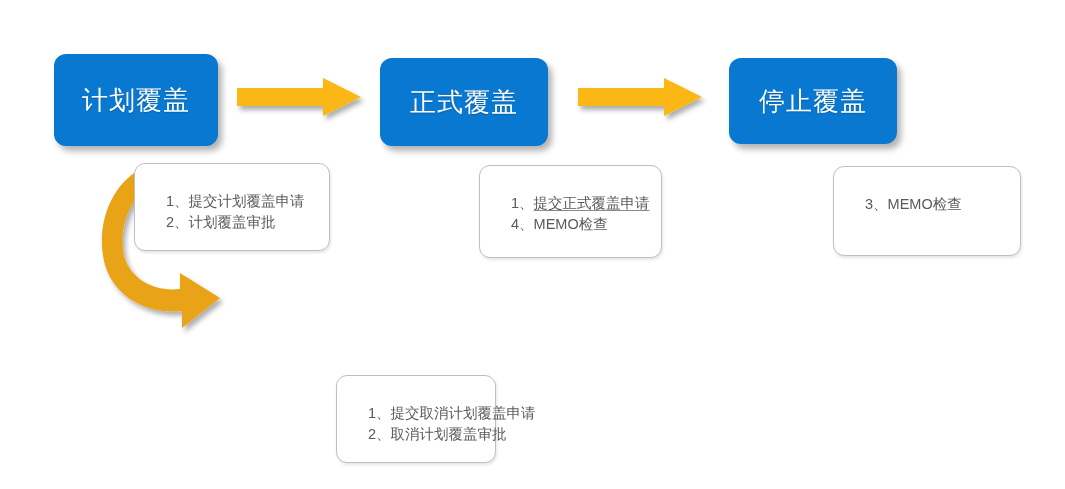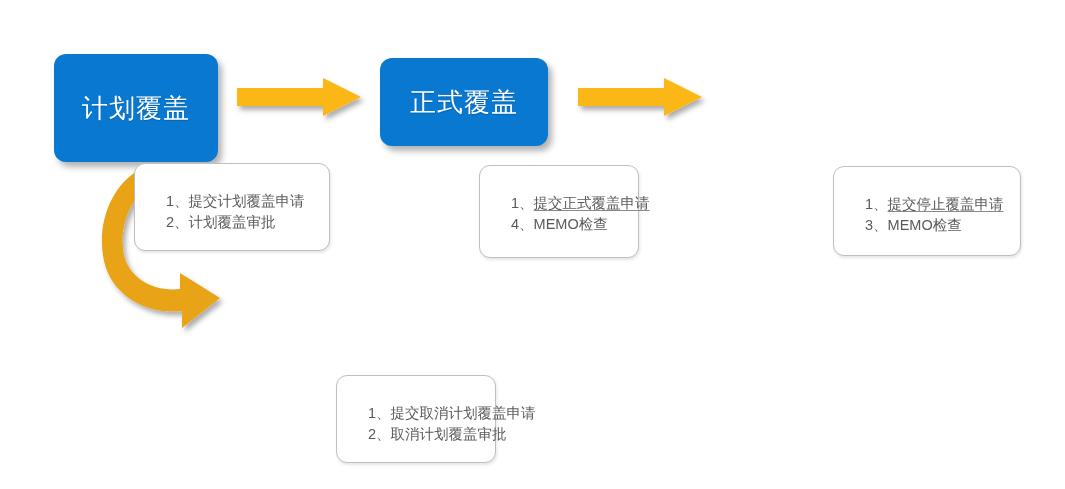--- a/index.html
+++ b/index.html
@@ -76,28 +76,31 @@
   .curve-svg {
     position: absolute;
     overflow: visible;
   }
 </style>
 </head>
 <body>
 
 <div id="canvas">
 
-  <div class="proc-box" style="left:54px; top:54px; width:164px; height:108px;">
+  <div class="proc-box" style="left:54px; top:54px; width:164px; height:92px;">
     <span class="proc-label">计划覆盖</span>
   </div>
 
   <div class="proc-box" style="left:380px; top:58px; width:168px; height:88px;">
     <span class="proc-label">正式覆盖</span>
   </div>
 
+  <div class="proc-box" style="left:729px; top:58px; width:168px; height:86px;">
+    <span class="proc-label">停止覆盖</span>
+  </div>
 
 
   <svg class="arrow-svg" style="left:237px; top:78px;" width="136" height="48" viewBox="0 0 136 48">
     <defs>
       <filter id="ashadow1" x="-30%" y="-30%" width="180%" height="190%">
         <feDropShadow dx="3" dy="4" stdDeviation="2.4" flood-color="#000000" flood-opacity="0.32"></feDropShadow>
       </filter>
     </defs>
     <path d="M 0 10 L 86 10 L 86 0 L 124 19 L 86 38 L 86 28 L 0 28 Z" fill="#FBB713" filter="url(#ashadow1)"></path>
   </svg>
@@ -134,36 +137,33 @@
     <ol>
       <li>
         <span class="num">1、</span><span class="txt">提交计划覆盖申请</span>
       </li>
       <li>
         <span class="num">2、</span><span class="txt">计划覆盖审批</span>
       </li>
     </ol>
   </div>
 
-  <div class="callout" style="left:479px; top:165px; width:160px; height:93px;">
+  <div class="callout" style="left:479px; top:165px; width:183px; height:93px;">
     <ol>
       <li>
         <span class="num">1、</span><span class="txt underline">提交正式覆盖申请</span>
       </li>
       <li>
         <span class="num">4、</span><span class="txt">MEMO检查</span>
       </li>
     </ol>
   </div>
 
   <div class="callout" style="left:833px; top:166px; width:188px; height:90px;">
     <ol>
-      <li>
-        <span class="num">1、</span><span class="txt underline">提交停止覆盖申请</span>
-      </li>
       <li>
         <span class="num">3、</span><span class="txt">MEMO检查</span>
       </li>
     </ol>
   </div>
 
   <div class="callout" style="left:336px; top:375px; width:160px; height:88px;">
     <ol>
       <li>
         <span class="num">1、</span><span class="txt">提交取消计划覆盖申请</span>

